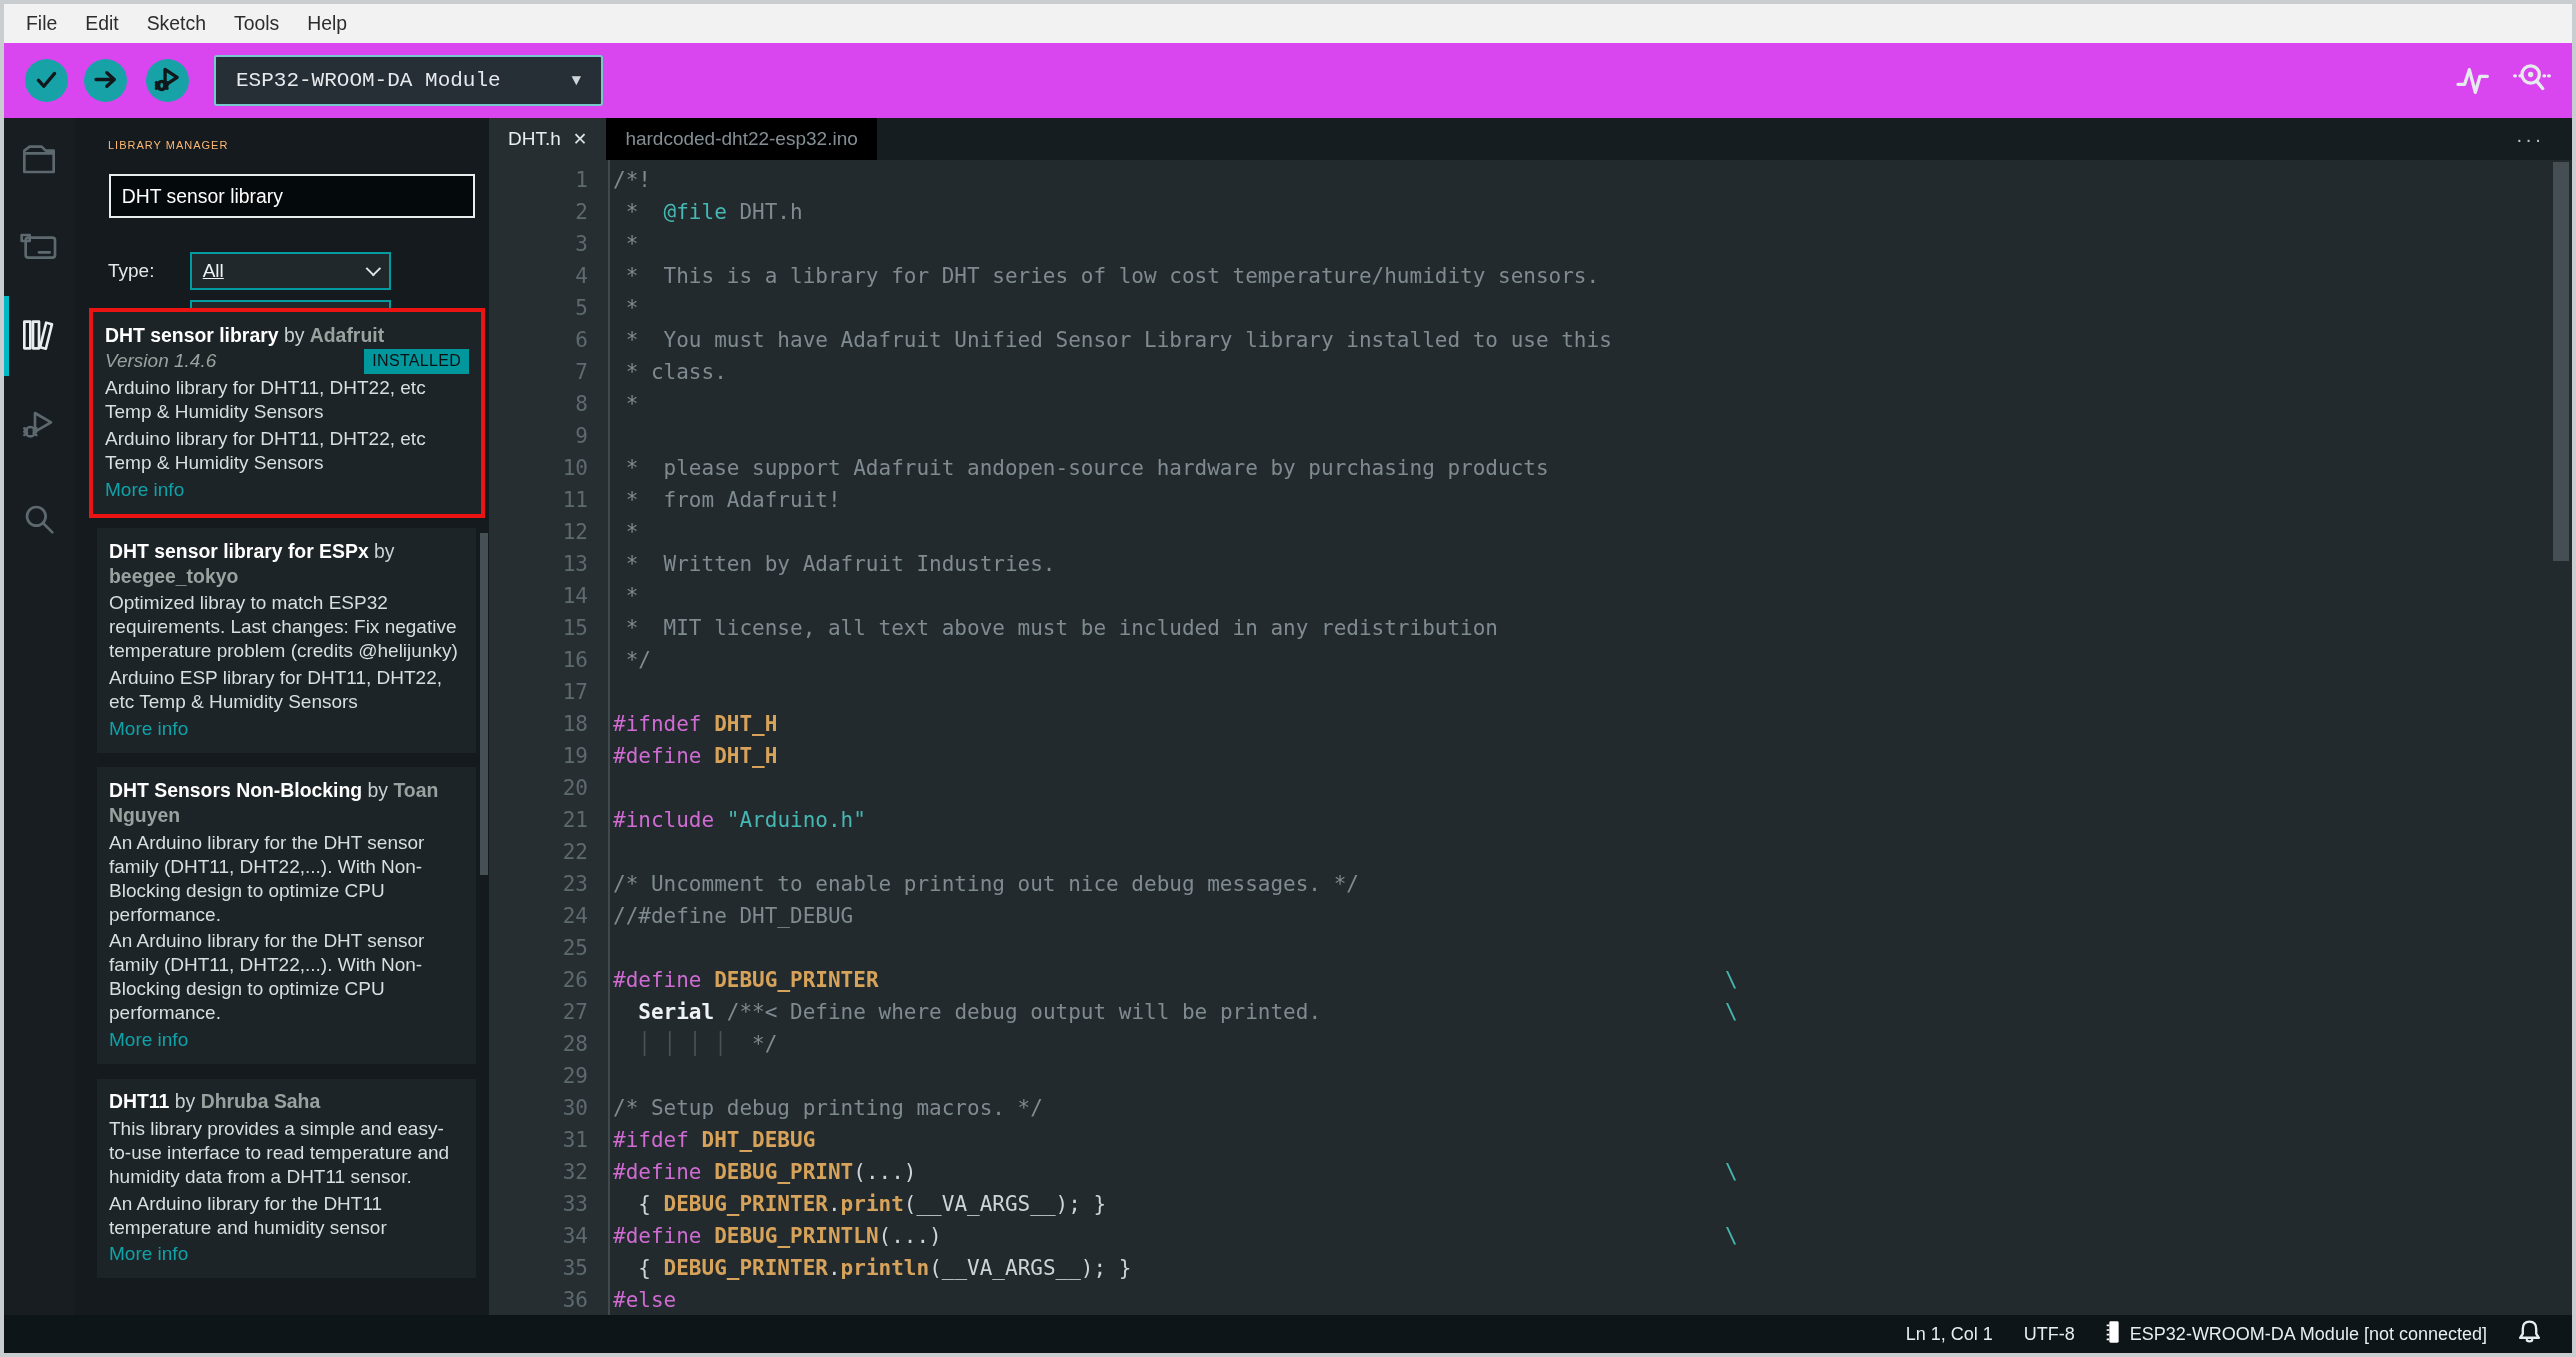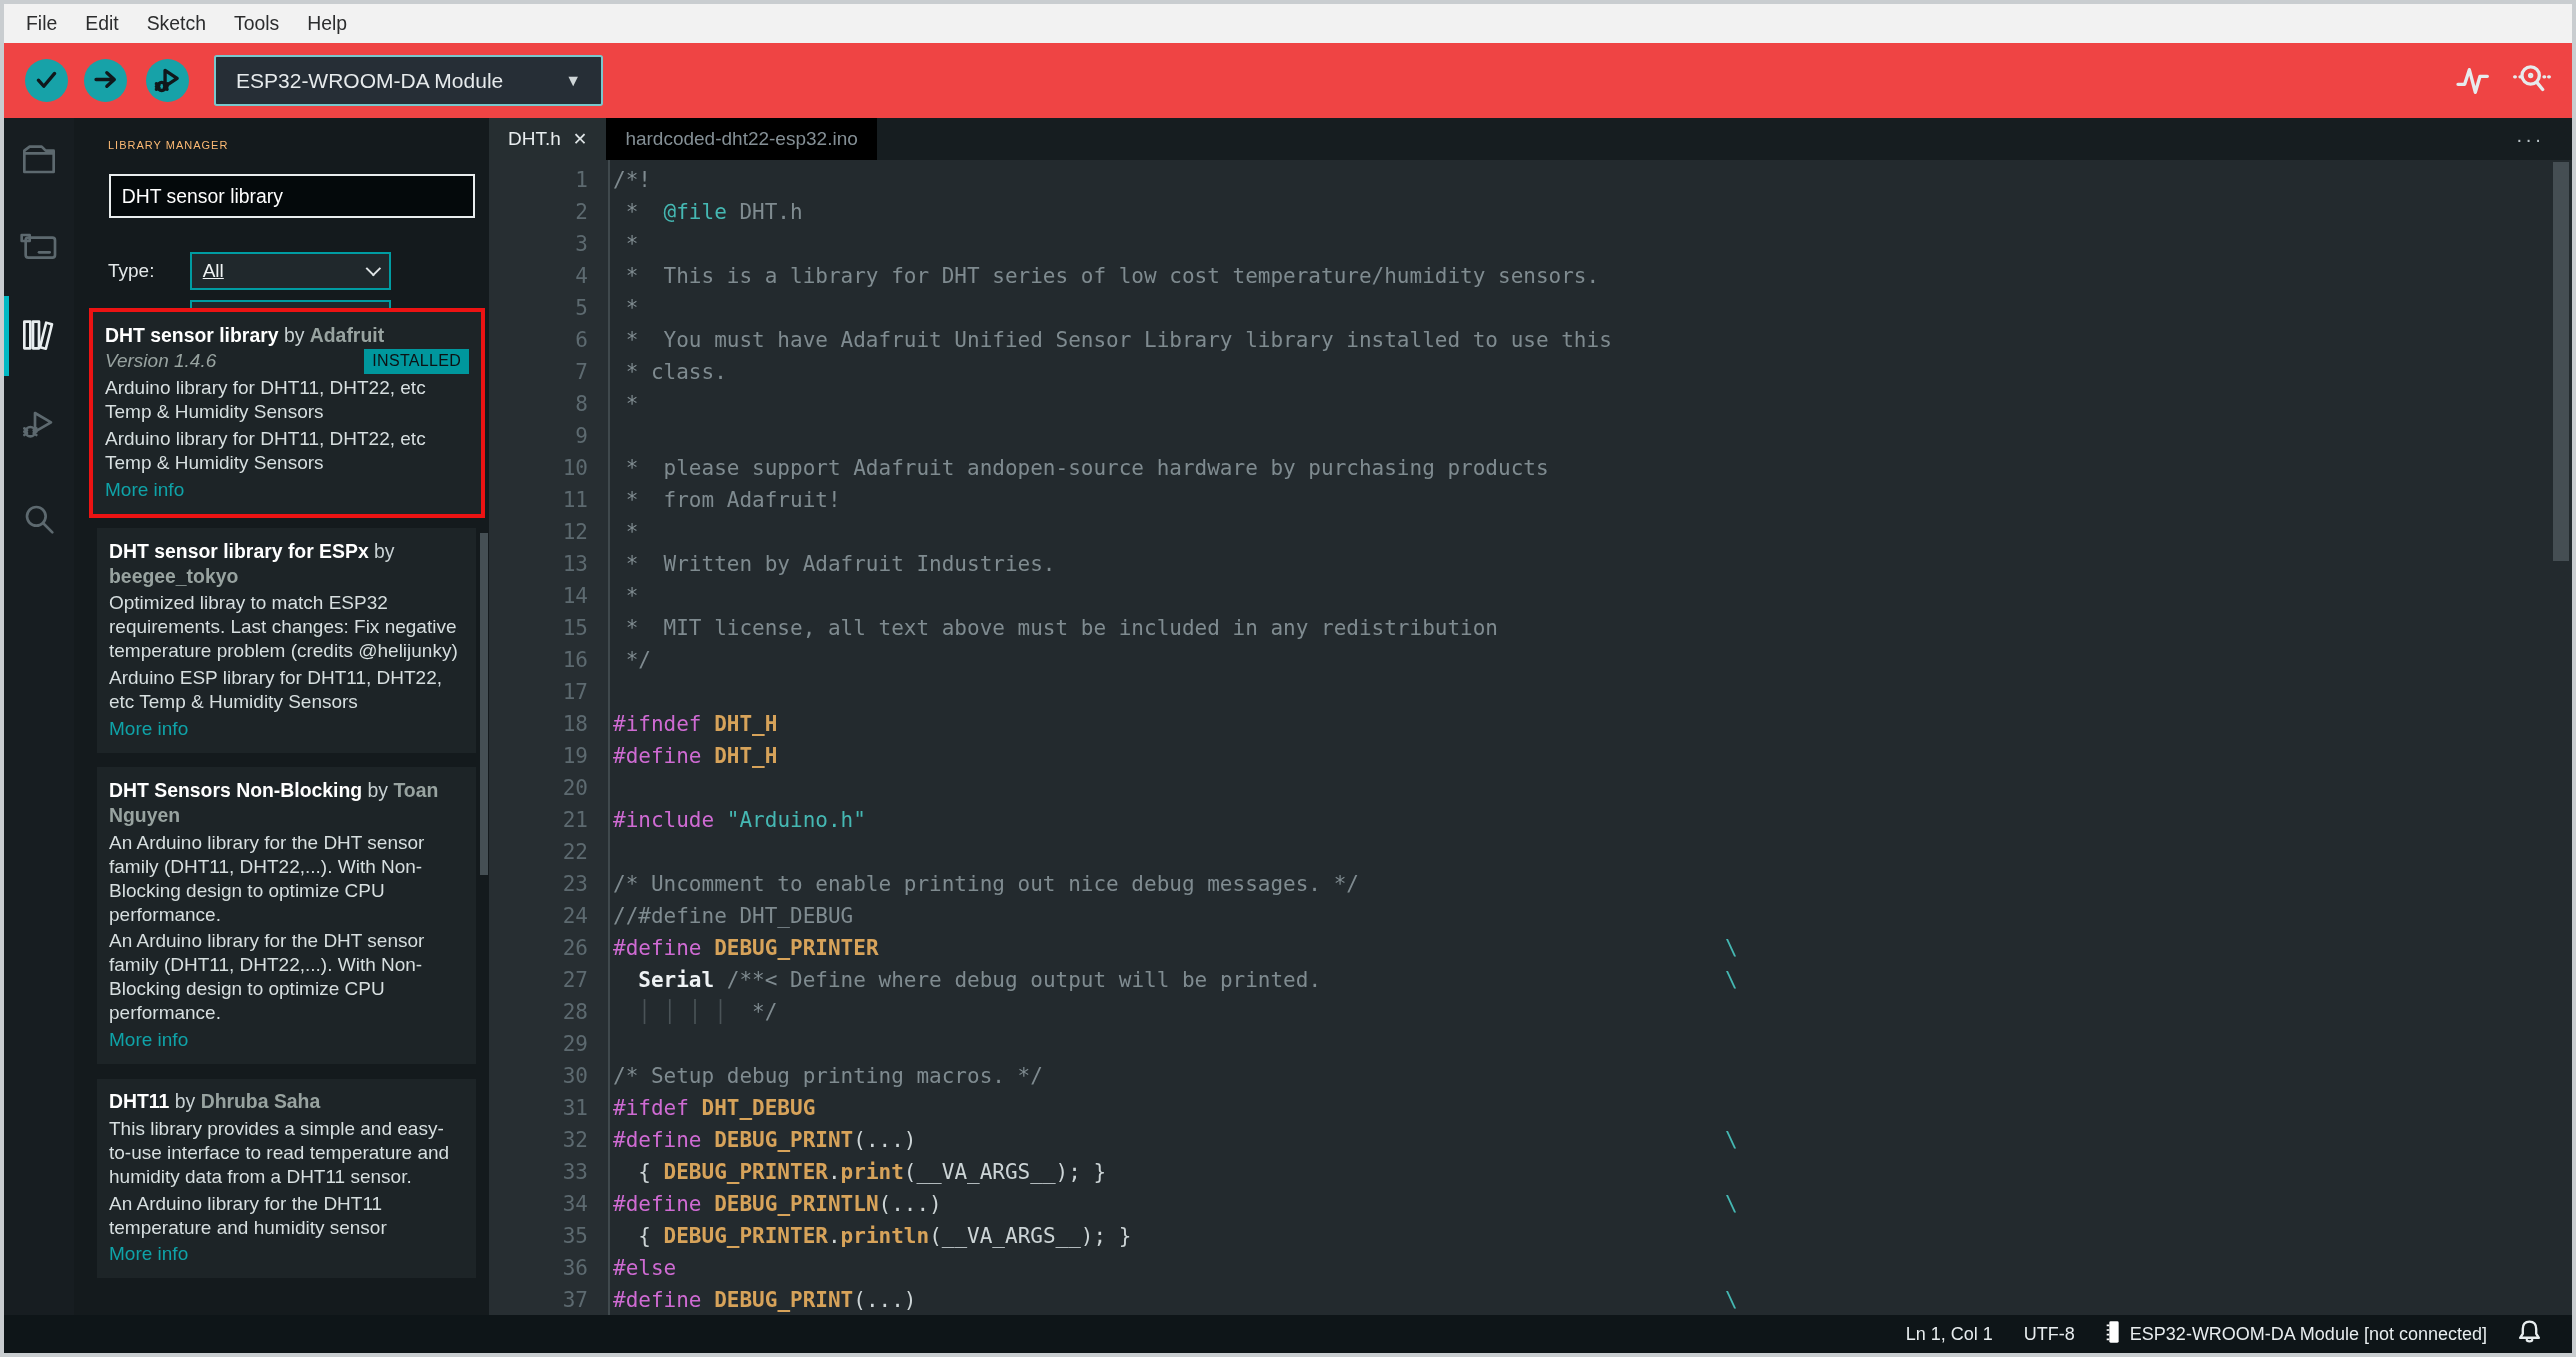--- a/index.html
+++ b/index.html
@@ -6,21 +6,21 @@
   html,body { width:2576px; height:1358px; overflow:hidden; background:#c9cdd0;
               font-family:"Liberation Sans", sans-serif; }
   #window { position:absolute; inset:0; border:4px solid #c9cdd0; background:#171d21; }
 
   
   #menubar { position:absolute; top:0; left:0; right:0; height:39px; background:#f2f2f2;
              display:flex; align-items:center; padding-left:8px; }
   .menu-item { font-size:19.4px; color:#2c2d2e; padding:0 14px; cursor:default; }
 
   
-  #toolbar { position:absolute; top:39px; left:0; right:0; height:75px; background:#ef4444; }
+  #toolbar { position:absolute; top:39px; left:0; right:0; height:75px; background:#d946ef;font-family:Liberation Mono, monospace; }
   .tbtn { position:absolute; top:16px; width:43px; height:43px; border-radius:50%;
           background:#17a2a8; display:flex; align-items:center; justify-content:center; }
   #btn-verify { left:21.4px; } #btn-upload { left:80px; } #btn-debug { left:142px; }
   .tbtn svg { stroke:#10181b; fill:none; stroke-width:5; stroke-linecap:round; stroke-linejoin:round; }
   #board-select { position:absolute; left:210px; top:12px; width:389px; height:51px;
                   background:#262e36; border:2px solid #79c8cd; border-radius:2.7px;
                   display:flex; align-items:center; padding:0 20px; }
   #board-select .lbl { color:#e6eaec; font-size:21px; flex:1; }
   #board-select .caret { color:#cfd6d8; font-size:16px; }
   .top-right-icon { position:absolute; top:13.4px; width:48px; height:48px; display:flex;
@@ -296,20 +296,21 @@
             <div class="cl"><span class="ln">15</span><span class="ct"><span class="sg-c"> *  MIT license, all text above must be included in any redistribution</span></span></div>
             <div class="cl"><span class="ln">16</span><span class="ct"><span class="sg-c"> */</span></span></div>
             <div class="cl"><span class="ln">17</span><span class="ct"></span></div>
             <div class="cl"><span class="ln">18</span><span class="ct"><span class="sg-p">#ifndef</span><span class="sg-t"> </span><span class="sg-m">DHT_H</span></span></div>
             <div class="cl"><span class="ln">19</span><span class="ct"><span class="sg-p">#define</span><span class="sg-t"> </span><span class="sg-m">DHT_H</span></span></div>
             <div class="cl"><span class="ln">20</span><span class="ct"></span></div>
             <div class="cl"><span class="ln">21</span><span class="ct"><span class="sg-p">#include</span><span class="sg-t"> </span><span class="sg-s">"Arduino.h"</span></span></div>
             <div class="cl"><span class="ln">22</span><span class="ct"></span></div>
             <div class="cl"><span class="ln">23</span><span class="ct"><span class="sg-c">/* Uncomment to enable printing out nice debug messages. */</span></span></div>
             <div class="cl"><span class="ln">24</span><span class="ct"><span class="sg-c">//#define DHT_DEBUG</span></span></div>
+            <div class="cl"><span class="ln">25</span><span class="ct"></span></div>
             <div class="cl"><span class="ln">26</span><span class="ct"><span class="sg-p">#define</span><span class="sg-t"> </span><span class="sg-m">DEBUG_PRINTER</span><span class="cont">\</span></span></div>
             <div class="cl"><span class="ln">27</span><span class="ct"><span class="sg-t">  </span><span class="sg-k">Serial</span><span class="sg-t"> </span><span class="sg-c">/**&lt; Define where debug output will be printed.</span><span class="cont">\</span></span></div>
             <div class="cl"><span class="ln">28</span><span class="ct"><span class="sg-t">  </span><span class="sg-g">│ │ │ │</span><span class="sg-c">  */</span></span></div>
             <div class="cl"><span class="ln">29</span><span class="ct"></span></div>
             <div class="cl"><span class="ln">30</span><span class="ct"><span class="sg-c">/* Setup debug printing macros. */</span></span></div>
             <div class="cl"><span class="ln">31</span><span class="ct"><span class="sg-p">#ifdef</span><span class="sg-t"> </span><span class="sg-m">DHT_DEBUG</span></span></div>
             <div class="cl"><span class="ln">32</span><span class="ct"><span class="sg-p">#define</span><span class="sg-t"> </span><span class="sg-m">DEBUG_PRINT</span><span class="sg-t">(...)</span><span class="cont">\</span></span></div>
             <div class="cl"><span class="ln">33</span><span class="ct"><span class="sg-t">  { </span><span class="sg-m">DEBUG_PRINTER</span><span class="sg-t">.</span><span class="sg-m">print</span><span class="sg-t">(__VA_ARGS__); }</span></span></div>
             <div class="cl"><span class="ln">34</span><span class="ct"><span class="sg-p">#define</span><span class="sg-t"> </span><span class="sg-m">DEBUG_PRINTLN</span><span class="sg-t">(...)</span><span class="cont">\</span></span></div>
             <div class="cl"><span class="ln">35</span><span class="ct"><span class="sg-t">  { </span><span class="sg-m">DEBUG_PRINTER</span><span class="sg-t">.</span><span class="sg-m">println</span><span class="sg-t">(__VA_ARGS__); }</span></span></div>

